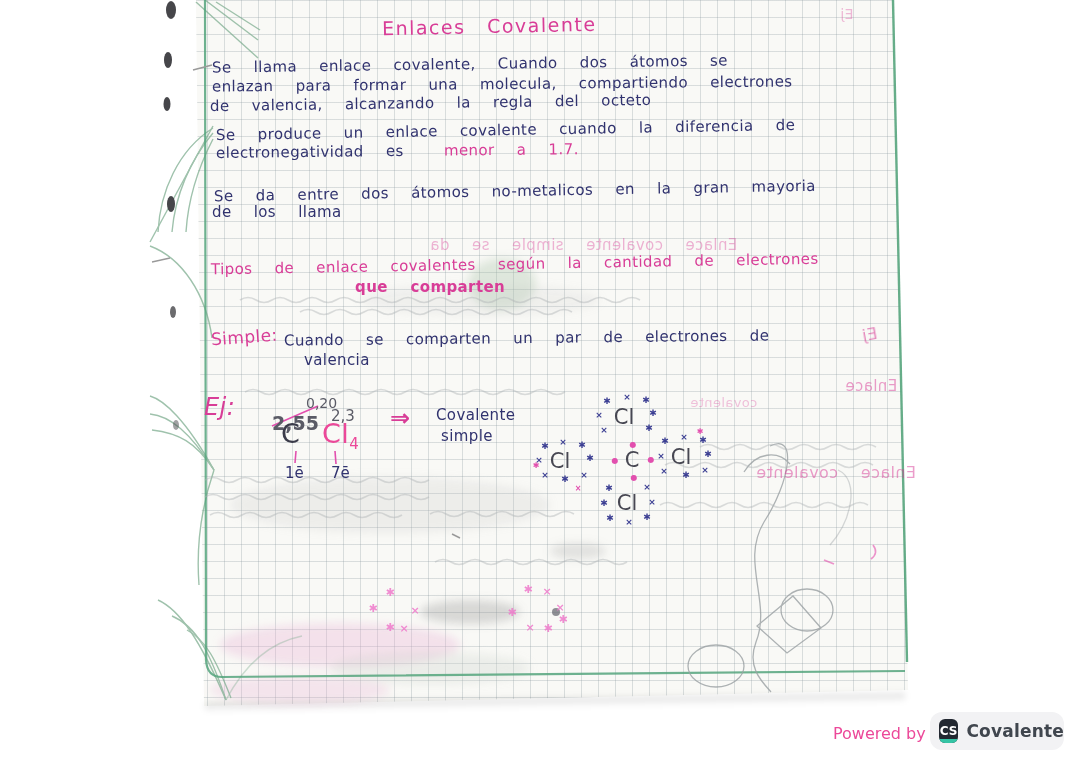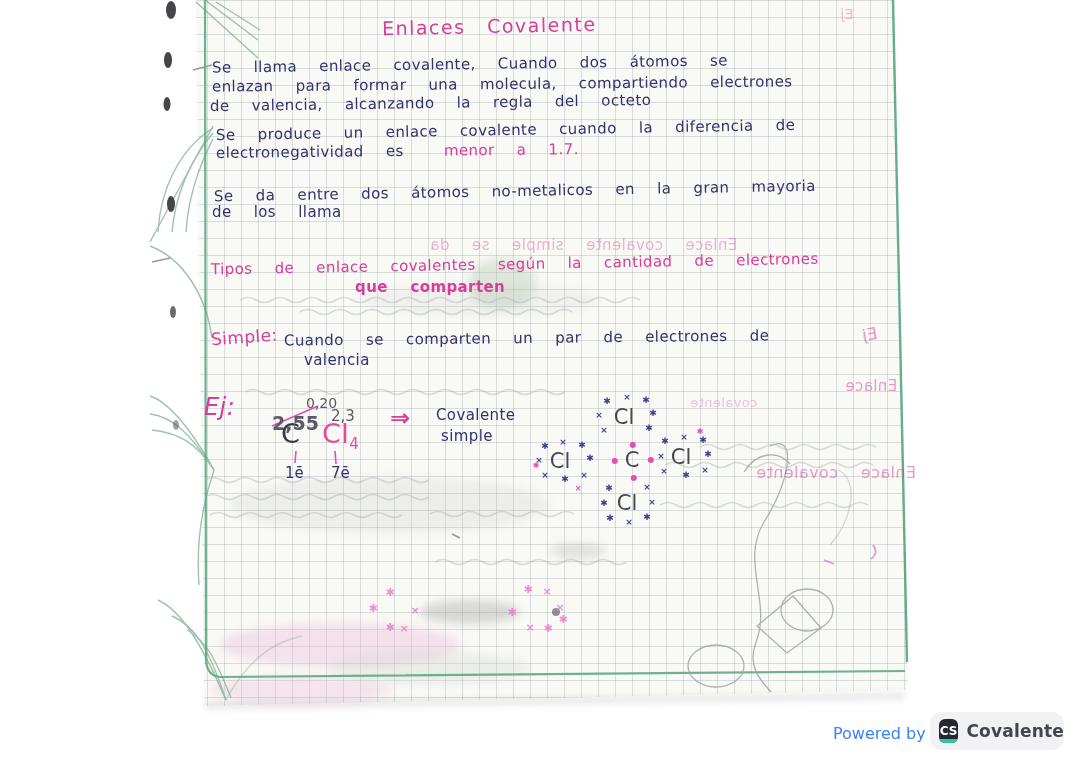--- a/index.html
+++ b/index.html
@@ -22,21 +22,21 @@
   .mirror{transform:scaleX(-1);filter:blur(.7px);}
   .atom{position:absolute;font-size:21px;color:#474752;letter-spacing:0;
     transform:translate(-50%,-50%);font-weight:500;}
   .emark{position:absolute;font-size:9px;font-weight:bold;color:#3c3f93;transform:translate(-50%,-50%);}
   .emark.p{color:#e24fae;font-size:8px;}
   .smark{position:absolute;color:#ef79cb;font-size:11px;font-weight:bold;opacity:.85;
     transform:translate(-50%,-50%);}
   #squiggles path{stroke:#b0b4b6;fill:none;stroke-width:1.6;opacity:.45;}
   #squiggles{filter:blur(.6px);}
   
-  .powered{position:absolute;left:833px;top:724px;font-size:16px;color:#3b82f6;}
+  .powered{position:absolute;left:833px;top:724px;font-size:16px;color:#ec4899;}
   .cam-pill{position:absolute;left:930px;top:712px;width:134px;height:38px;border-radius:12px;
     background:#f2f2f4;display:flex;align-items:center;gap:8px;padding-left:9px;box-sizing:border-box;}
   .cs-logo{width:24px;height:24px;border-radius:6px;background:#232831;position:relative;
     display:flex;align-items:center;justify-content:center;color:#fff;font-weight:bold;font-size:12px;overflow:hidden;}
   .cs-logo::after{content:"";position:absolute;left:0;right:0;bottom:0;height:4px;background:#35c4a5;}
   .cam-brand{font-size:17px;font-weight:600;color:#40464e;letter-spacing:.2px;}
 </style>
 </head>
 <body>
 

